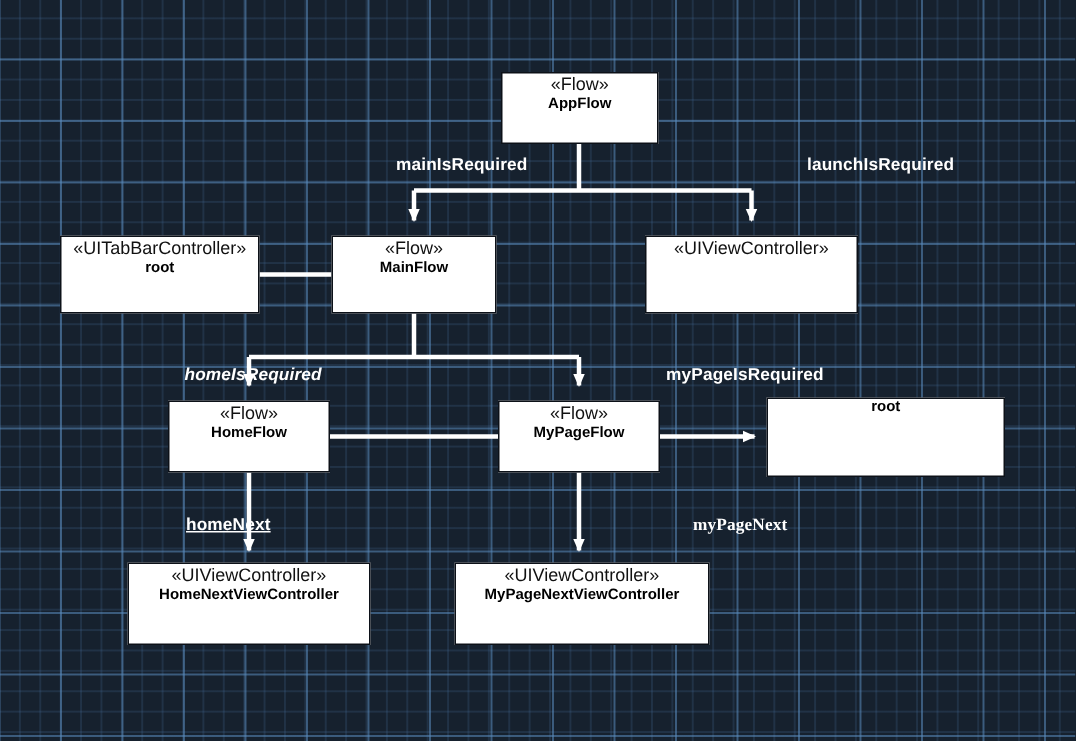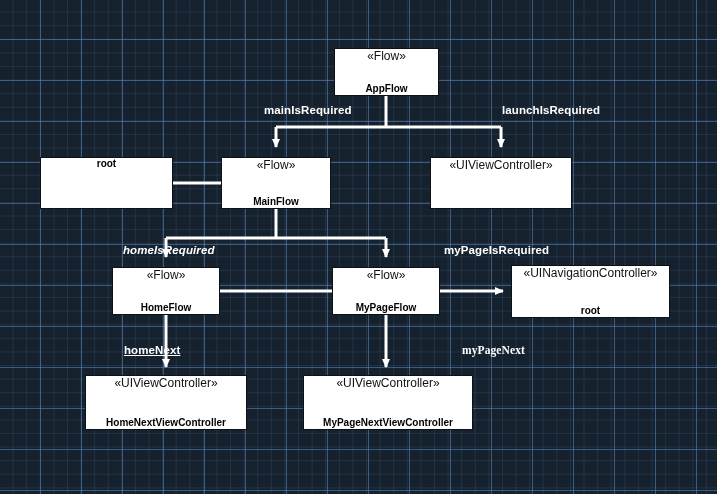--- a/index.html
+++ b/index.html
@@ -34,21 +34,21 @@
     pointer-events: none;
   }
   .node {
     position: absolute;
     background: #ffffff;
     border: 1px solid #0c1118;
     box-sizing: border-box;
     display: flex;
     flex-direction: column;
     align-items: center;
-    justify-content: space-between;
+    justify-content: flex-start;
     color: #000000;
     text-align: center;
     line-height: 1.25;
   }
   .node .stereotype {
     font-size: 12px;
     font-weight: 400;
     color: #111111;
     white-space: nowrap;
   }
@@ -100,20 +100,21 @@
 
     <path d="M386,315 L386,367" stroke="#ffffff" stroke-width="3" fill="none" marker-end="url(#arrowhead)"></path>
   </svg>
 
   <div class="node" style="left:334px; top:48px; width:105px; height:48px;">
     <div class="stereotype">«Flow»</div>
     <div class="nodename">AppFlow</div>
   </div>
 
   <div class="node" style="left:40px; top:157px; width:133px; height:52px;">
+    <div class="stereotype">«UITabBarController»</div>
     <div class="nodename">root</div>
   </div>
 
   <div class="node" style="left:221px; top:157px; width:110px; height:52px;">
     <div class="stereotype">«Flow»</div>
     <div class="nodename">MainFlow</div>
   </div>
 
   <div class="node" style="left:430px; top:157px; width:142px; height:52px;">
     <div class="stereotype">«UIViewController»</div>
@@ -123,34 +124,33 @@
     <div class="stereotype">«Flow»</div>
     <div class="nodename">HomeFlow</div>
   </div>
 
   <div class="node" style="left:332px; top:267px; width:108px; height:48px;">
     <div class="stereotype">«Flow»</div>
     <div class="nodename">MyPageFlow</div>
   </div>
 
   <div class="node" style="left:511px; top:265px; width:159px; height:53px;">
-    <div class="stereotype">«UINavigationController»</div>
     <div class="nodename">root</div>
   </div>
 
   <div class="node" style="left:85px; top:375px; width:162px; height:55px;">
     <div class="stereotype">«UIViewController»</div>
     <div class="nodename">HomeNextViewController</div>
   </div>
 
   <div class="node" style="left:303px; top:375px; width:170px; height:55px;">
     <div class="stereotype">«UIViewController»</div>
     <div class="nodename">MyPageNextViewController</div>
   </div>
 
   <div class="edge-label" style="left:218px; top:104px;">mainIsRequired</div>
-  <div class="edge-label" style="left:456px; top:104px;text-align:right;">launchIsRequired</div>
+  <div class="edge-label" style="left:492px; top:104px;text-align:right;">launchIsRequired</div>
   <div class="edge-label" style="left:77px; top:244px;font-style:italic;">homeIsRequired</div>
   <div class="edge-label" style="left:398px; top:244px;">myPageIsRequired</div>
   <div class="edge-label" style="left:78px; top:344px;text-decoration:underline;">homeNext</div>
   <div class="edge-label" style="left:416px; top:344px;font-family:Liberation Serif, serif;">myPageNext</div>
 
 </div>
 
 </body></html>

